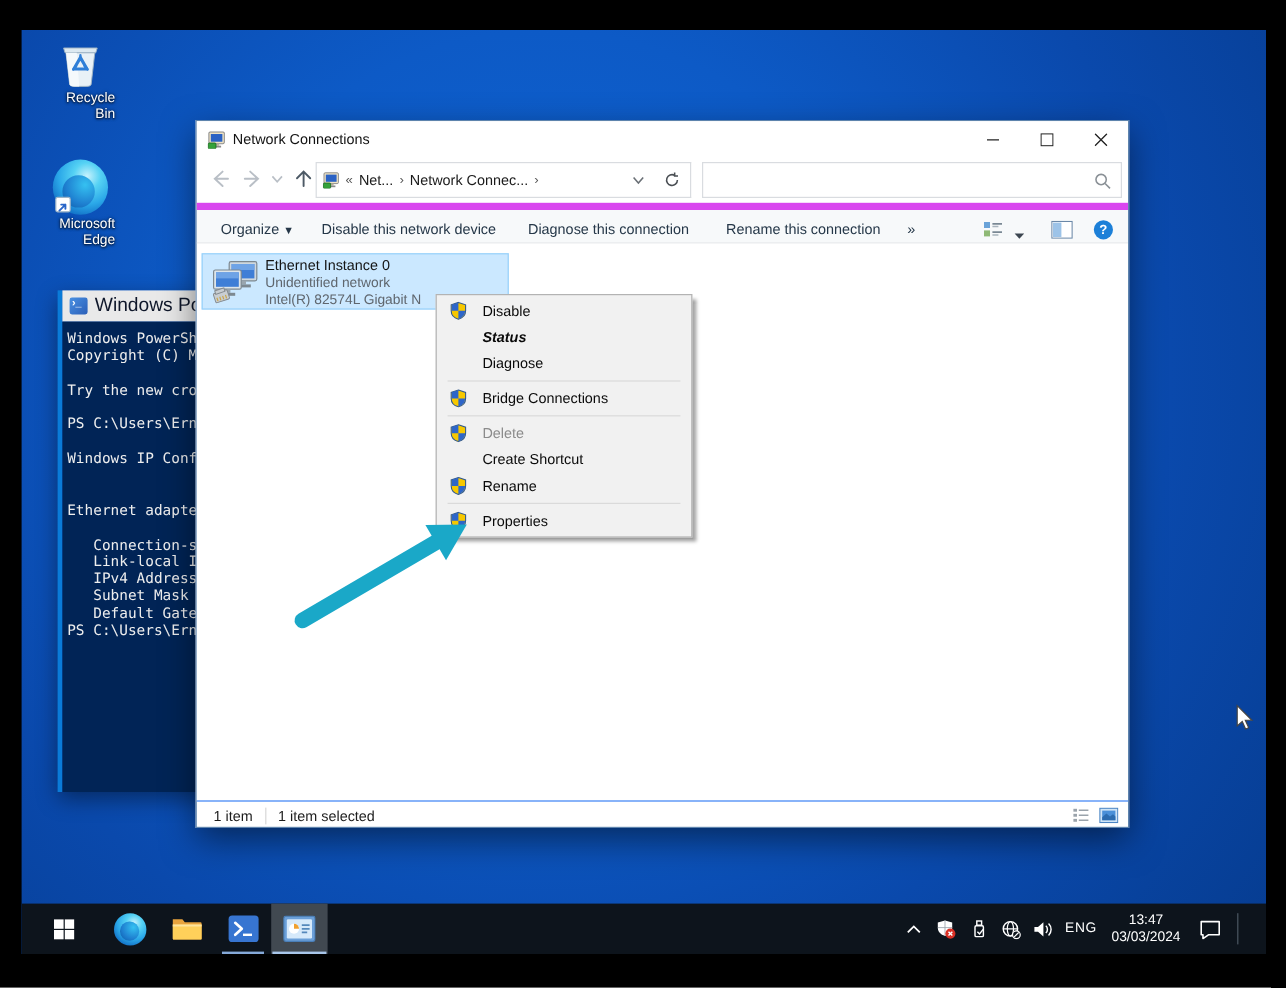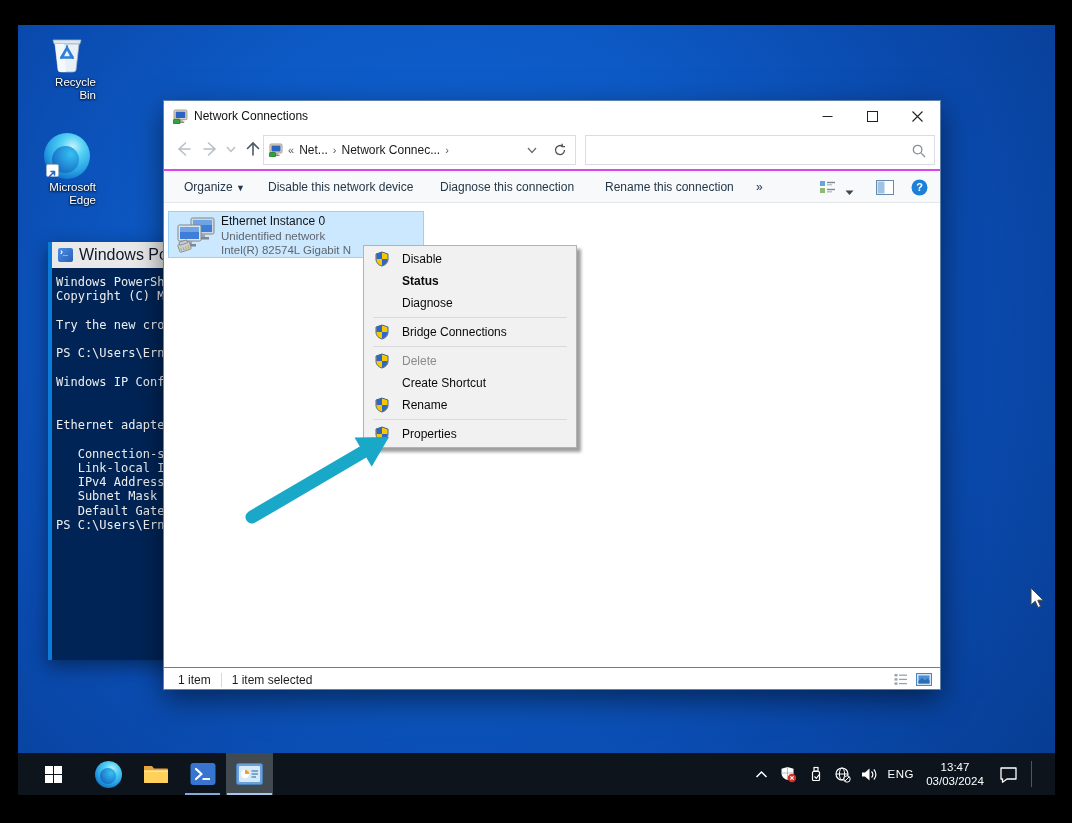--- a/index.html
+++ b/index.html
@@ -68,21 +68,21 @@
     position:absolute; top:4px; height:30px; background:#fff; border:1px solid #d9dce0;
     display:flex; align-items:center; font-size:12px; color:#1a1a1a;
   }
   .addr { left:99px; width:283px; padding-left:5px; gap:5px; }
   .addr .crumb-sep { color:#555; font-size:11px; }
   .addr .caret { margin-left:auto; padding-right:8px; color:#6a7076; }
   .refresh { left:381px; width:31px; justify-content:center; border-left:none; }
   .search { left:421px; width:350px; }
   .search svg { position:absolute; right:8px; top:8px; }
   .cmdbar {
-    position:relative; height:34px; background:#f7f9fa; border-top:2px solid #d946ef; border-bottom:1px solid #e4e7ea;
+    position:relative; height:34px; background:#f7f9fa; border-top:6px solid #d946ef; border-bottom:1px solid #e4e7ea;
     font-size:12px; color:#253748;
   }
   .cmd { position:absolute; top:9px; white-space:nowrap; cursor:default; }
   .cmd .dd { font-size:9px; color:#253748; }
   .content { position:relative; height:464px; background:#fff; }
   .conn-item {
     position:absolute; left:4px; top:8px; width:256px; height:47px;
     background:#cbe8ff; border:1px solid #98d1fb; display:flex;
   }
   .conn-item .ic { margin:4px 4px 0 6px; }
@@ -96,21 +96,21 @@
   .statusbar .vsep { width:1px; height:14px; background:#d8d8d8; margin:0 10px; }
   .statusbar .views { position:absolute; right:8px; top:5px; display:flex; gap:8px; }
   
   .ctx {
     position:absolute; left:345px; top:220px; width:214px; z-index:6;
     background:#f1f1f1; border:1px solid #b3b3b3; padding:2px 0;
     box-shadow: 4px 4px 3px rgba(0,0,0,.38); font-size:12px; color:#0a0a0a;
   }
   .ctx-row { position:relative; height:22px; line-height:22px; padding-left:38px; cursor:default; }
   .ctx-row .shield { position:absolute; left:10px; top:3px; }
-  .ctx-row.bold { font-weight:bold; }
+  .ctx-row.bold { font-weight:bold;font-style:italic; }
   .ctx-row.disabled { color:#8b8b8b; }
   .ctx-sep { height:1px; background:#dadada; margin:3px 9px; }
   
   .overlay { position:absolute; inset:0; z-index:9; pointer-events:none; }
   
   .taskbar {
     position:absolute; left:0; bottom:0; width:100%; height:42px; background:#0d141c;
     display:flex; align-items:center; padding-left:12px; z-index:8;
   }
   .tb-btn { width:47px; height:42px; display:flex; align-items:center; justify-content:center; position:relative; }

